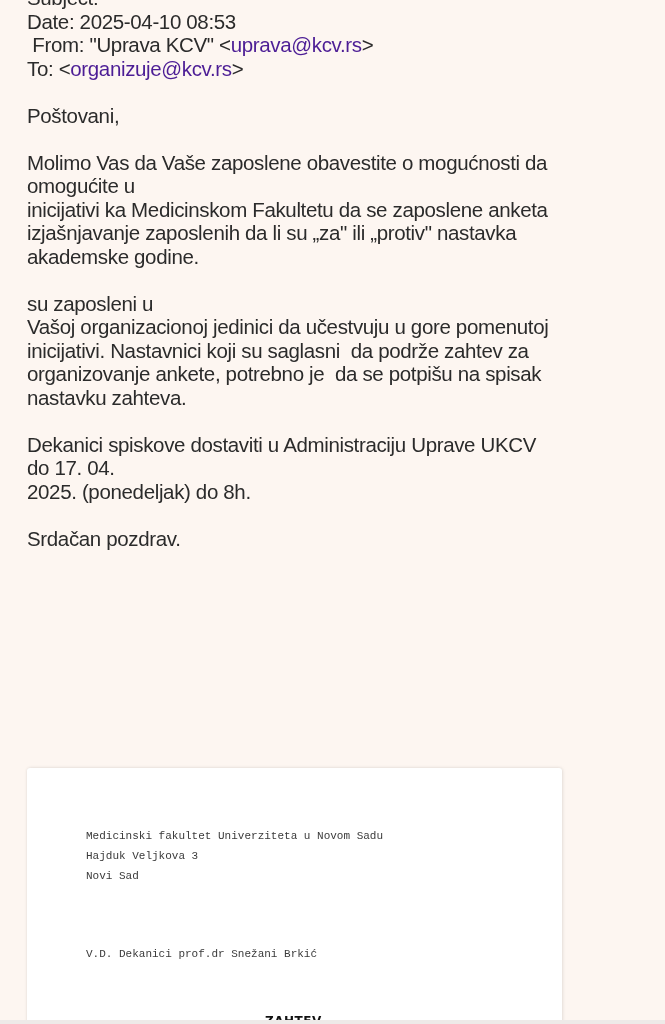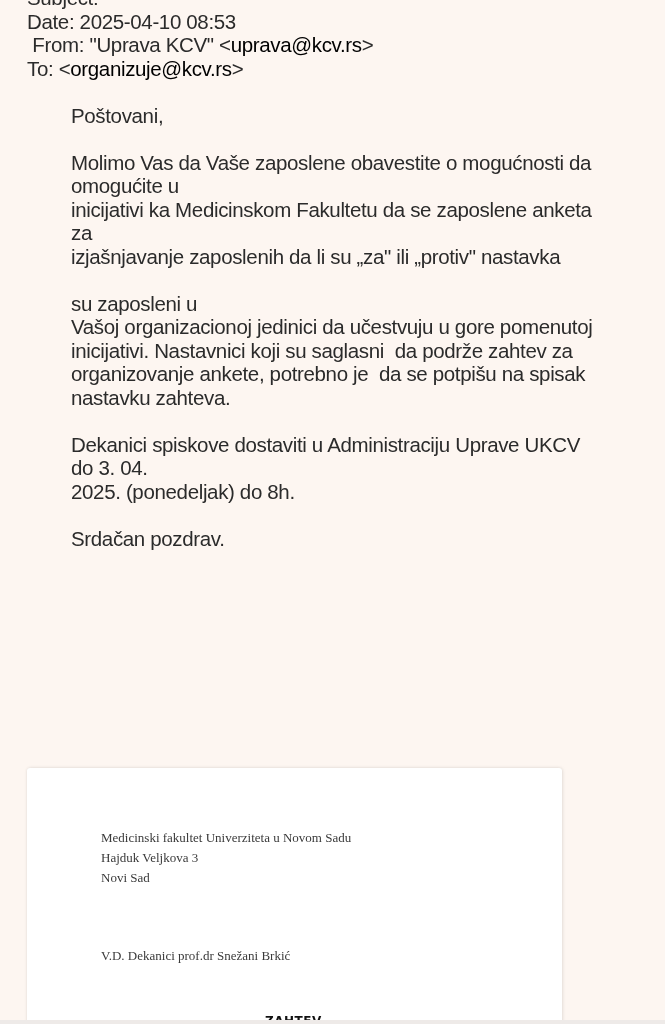--- a/index.html
+++ b/index.html
@@ -18,41 +18,41 @@
     .email {
       position: absolute;
       left: 27px;
       top: -14px;
       width: 630px;
       font-size: 20.5px;
       line-height: 23.5px;
       letter-spacing: -0.35px;
     }
     .header-line { white-space: pre; }
-    .link { color: #000000; }
+    .link { color: #4c1d95; }
     .para { margin: 0; }
     .gap { height: 23.5px; }
-    .line { display: block; white-space: pre; margin-left: 44px; }
+    .line { display: block; white-space: pre; }
 
     .attachment {
       position: absolute;
       left: 27px;
       top: 768px;
       width: 535px;
       height: 270px;
       background: #ffffff;
       border-radius: 3px;
       box-shadow: 0 0 3px rgba(0,0,0,0.10), 1px 0 4px rgba(0,0,0,0.06);
       overflow: hidden;
     }
     .doc-line {
       position: absolute;
-      left: 74px;
-      font-family: Liberation Serif, serif;
-      font-size: 13px;
+      left: 59px;
+      font-family: Liberation Mono, monospace;
+      font-size: 11px;
       color: #3a3a3a;
       white-space: nowrap;
     }
     .doc-title {
       position: absolute;
       left: 238px;
       top: 246px;
       font-family: "DejaVu Sans", sans-serif;
       font-weight: bold;
       font-size: 12px;
@@ -78,37 +78,37 @@
   <div class="header-line"><span>To: &lt;</span><span class="link">organizuje@kcv.rs</span><span>&gt;</span></div>
 
   <div class="gap"></div>
   <div class="line">Poštovani,</div>
   <div class="gap"></div>
 
   <div class="para">
     <span class="line">Molimo Vas da Vaše zaposlene obavestite o mogućnosti da</span>
     <span class="line">omogućite u</span>
     <span class="line">inicijativi ka Medicinskom Fakultetu da se zaposlene anketa</span>
-    <span class="line">za</span>
     <span class="line">izjašnjavanje zaposlenih da li su „za" ili „protiv" nastavka</span>
+    <span class="line">akademske godine.</span>
   </div>
   <div class="gap"></div>
 
   <div class="para">
     <span class="line">su zaposleni u</span>
     <span class="line">Vašoj organizacionoj jedinici da učestvuju u gore pomenutoj</span>
     <span class="line">inicijativi. Nastavnici koji su saglasni  da podrže zahtev za</span>
     <span class="line">organizovanje ankete, potrebno je  da se potpišu na spisak</span>
     <span class="line">nastavku zahteva.</span>
   </div>
   <div class="gap"></div>
 
   <div class="para">
     <span class="line">Dekanici spiskove dostaviti u Administraciju Uprave UKCV</span>
-    <span class="line">do 3. 04.</span>
+    <span class="line">do 17. 04.</span>
     <span class="line">2025. (ponedeljak) do 8h.</span>
   </div>
   <div class="gap"></div>
 
   <div class="line">Srdačan pozdrav.</div>
 </div>
 
 <div class="attachment">
   <div class="doc-line" style="top:62px;">Medicinski fakultet Univerziteta u Novom Sadu</div>
   <div class="doc-line" style="top:82px;">Hajduk Veljkova 3</div>

